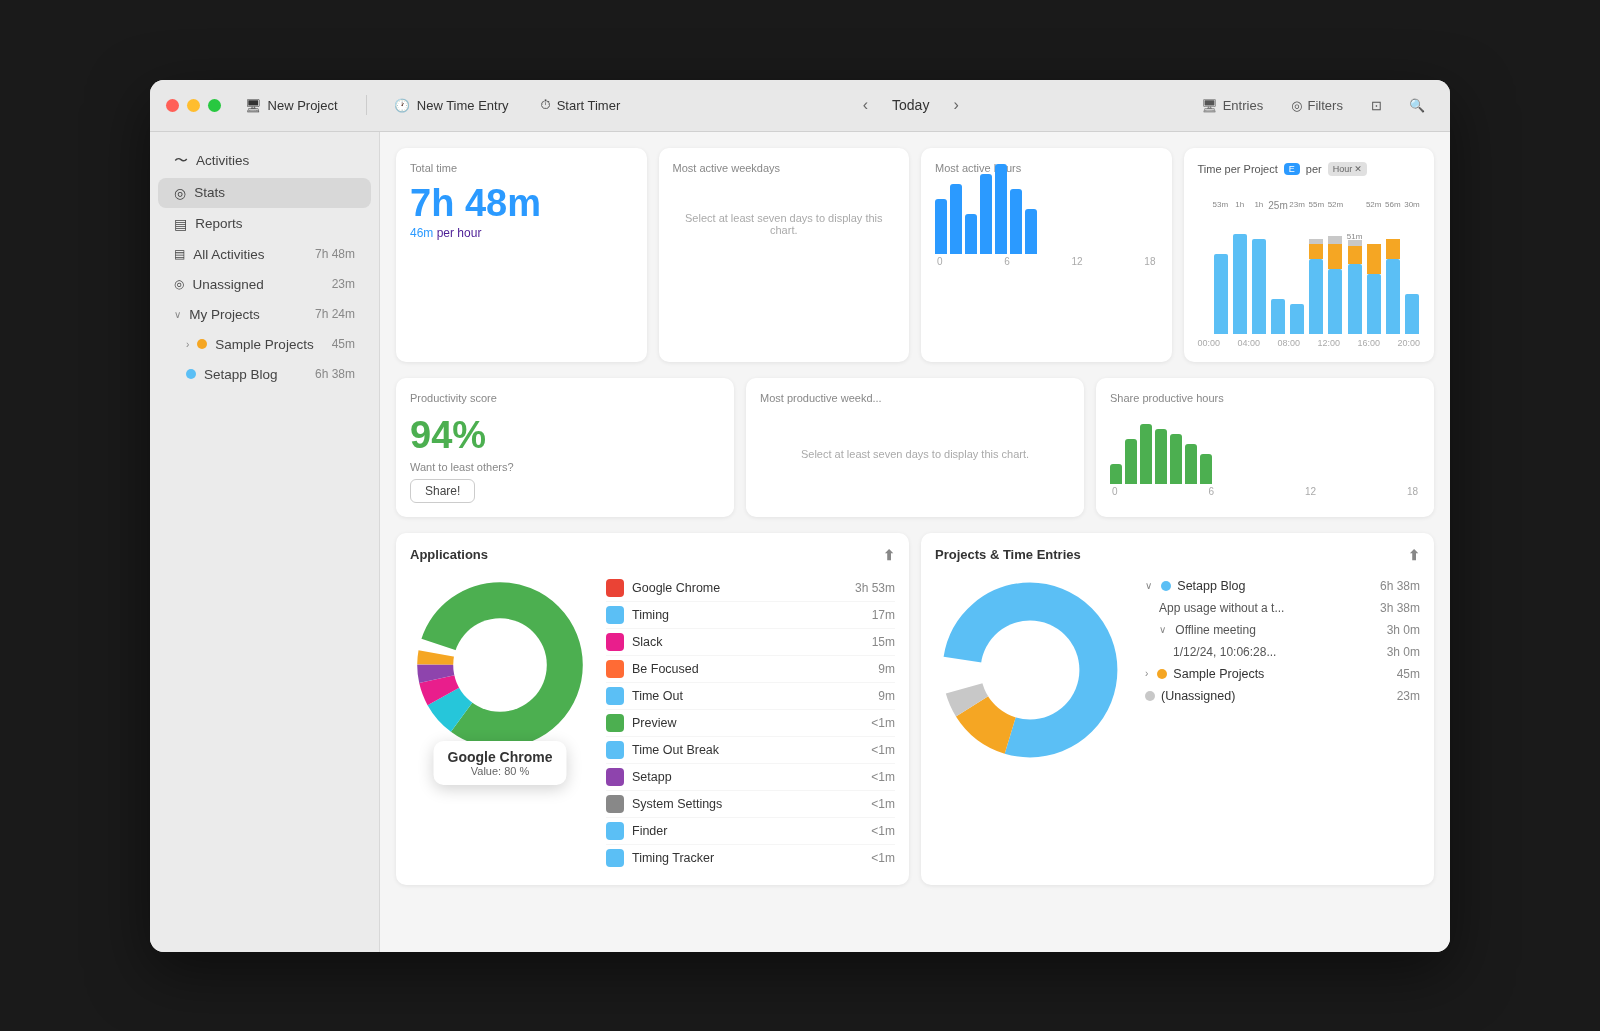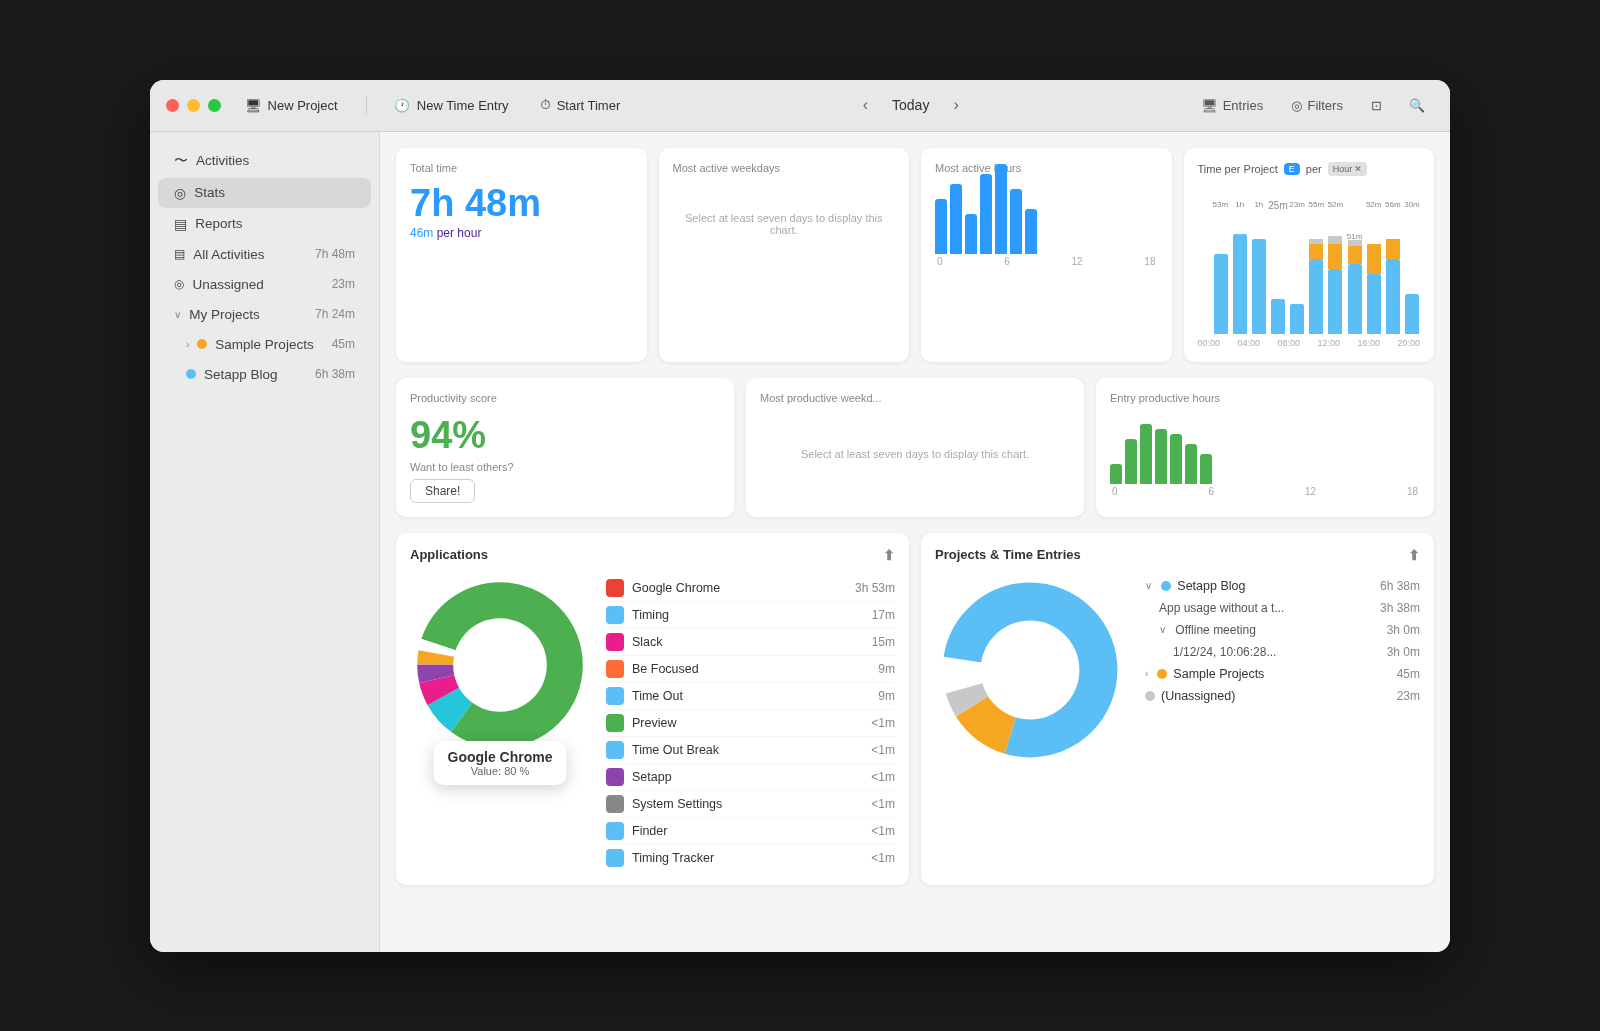--- a/index.html
+++ b/index.html
@@ -315,21 +315,21 @@
           <div class="productivity-sub">Want to least others?</div>
           <button class="share-btn">Share!</button>
         </div>
 
         <div class="stat-card">
           <div class="stat-label">Most productive weekd...</div>
           <div class="chart-placeholder">Select at least seven days to display this chart.</div>
         </div>
 
         <div class="stat-card">
-          <div class="stat-label">Entry productive hours</div>
+          <div class="stat-label">Share productive hours</div>
           <div class="mini-bar-chart" id="prod-hours-bars">
               <div class="mini-bar" style="height: 20px; background: rgb(76, 175, 80);"></div>
               <div class="mini-bar" style="height: 45px; background: rgb(76, 175, 80);"></div>
               <div class="mini-bar" style="height: 60px; background: rgb(76, 175, 80);"></div>
               <div class="mini-bar" style="height: 55px; background: rgb(76, 175, 80);"></div>
               <div class="mini-bar" style="height: 50px; background: rgb(76, 175, 80);"></div>
               <div class="mini-bar" style="height: 40px; background: rgb(76, 175, 80);"></div>
               <div class="mini-bar" style="height: 30px; background: rgb(76, 175, 80);"></div>
             </div>
           <div class="chart-axis">

